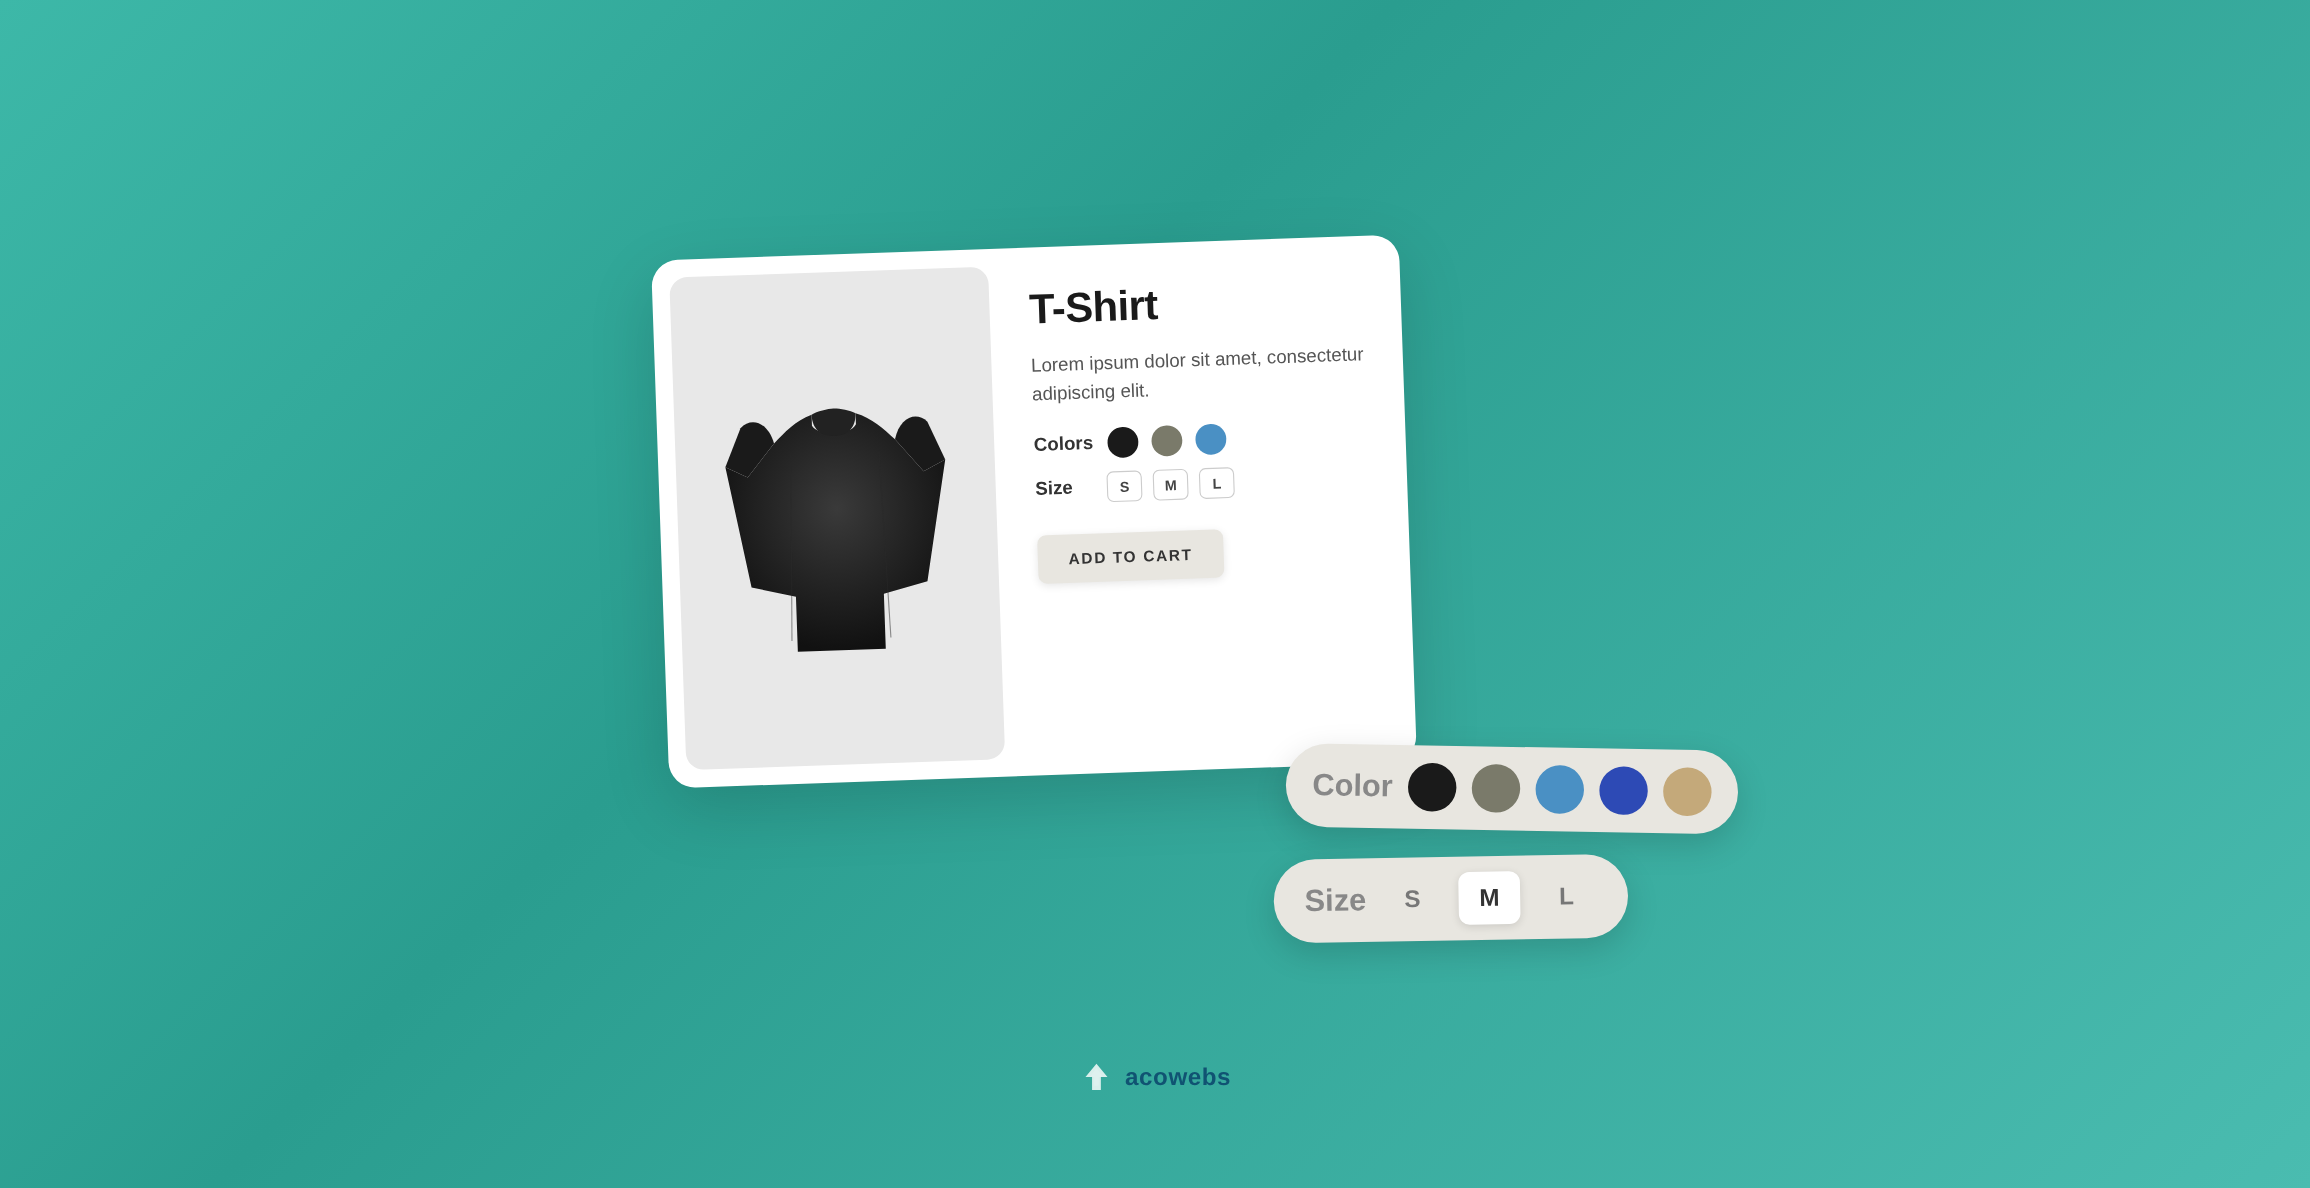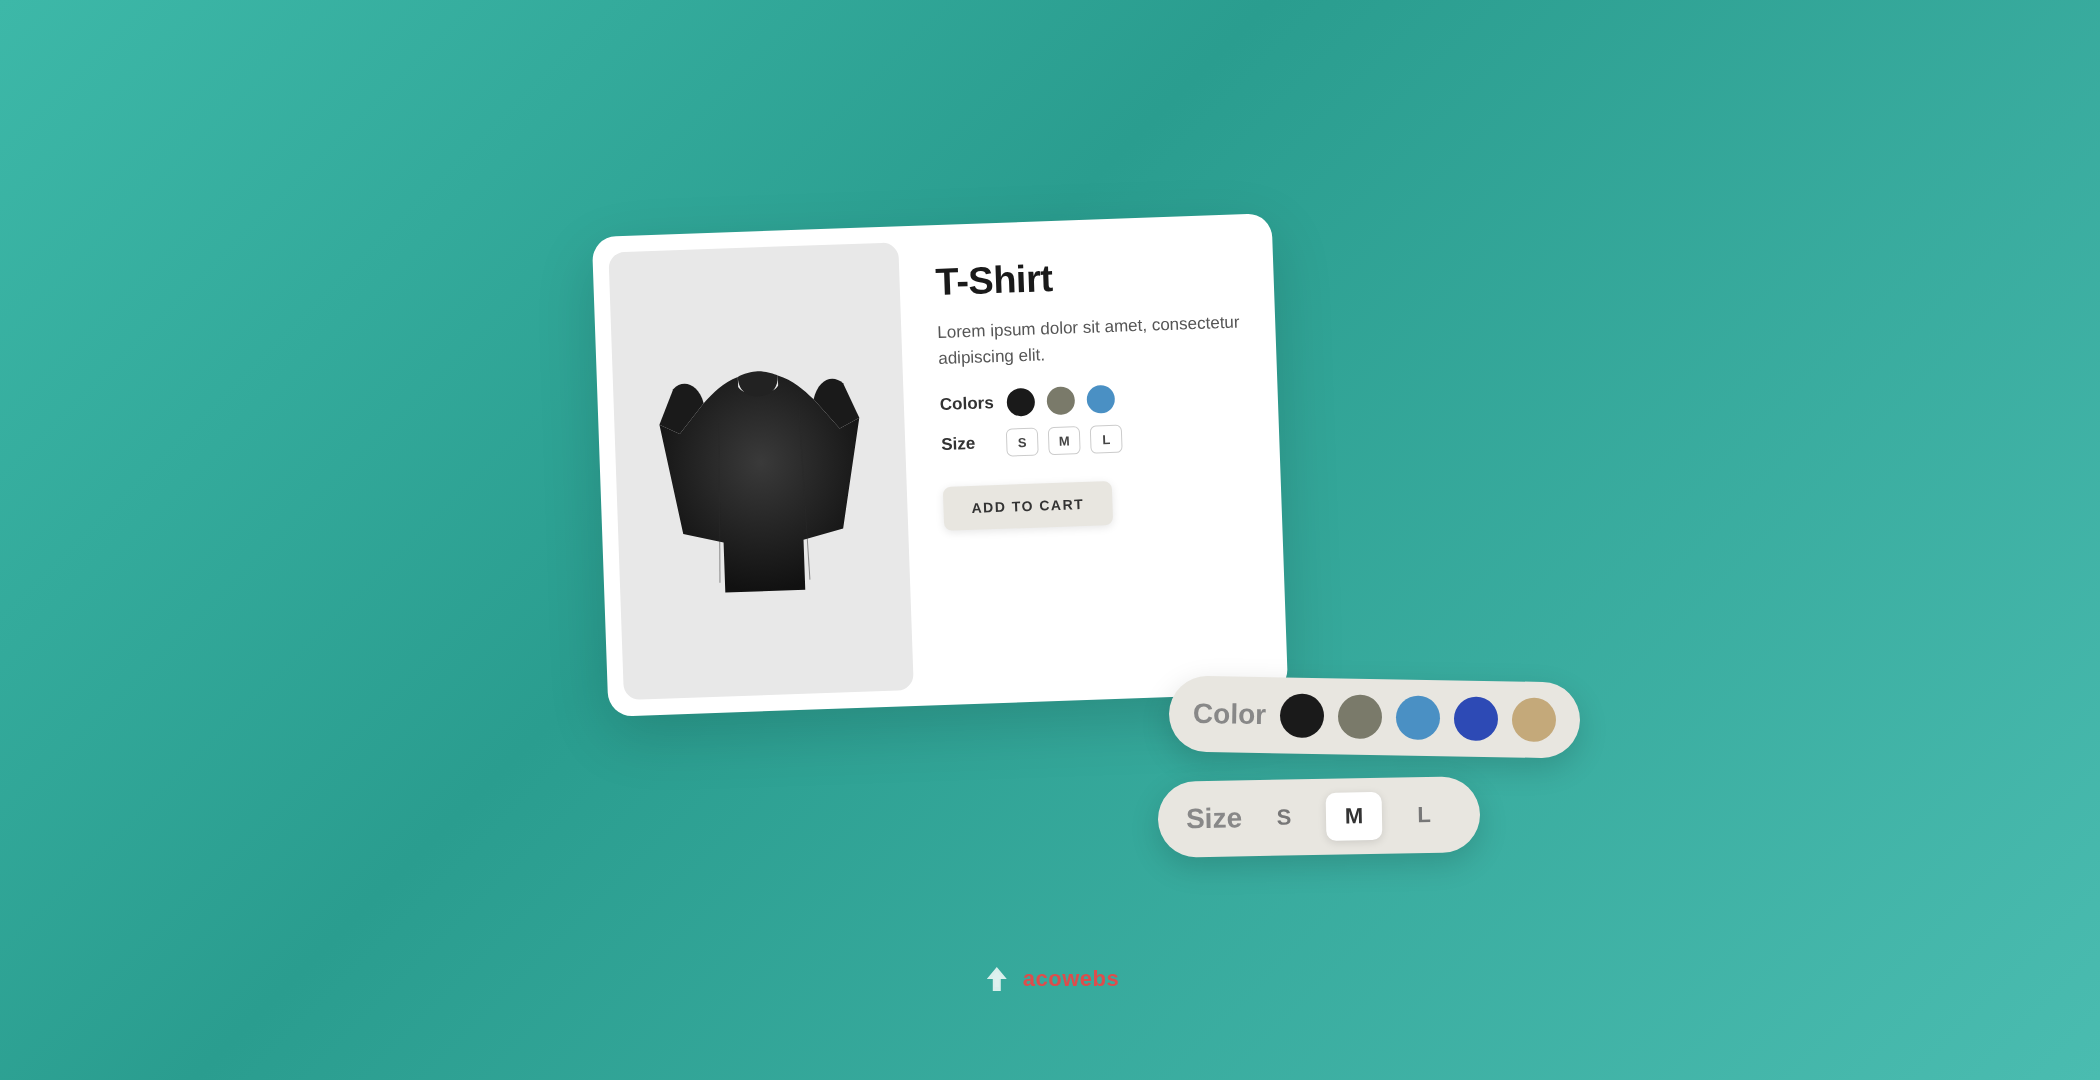--- a/index.html
+++ b/index.html
@@ -220,21 +220,21 @@
     }
 
     .logo-icon {
       width: 32px;
       height: 32px;
     }
 
     .logo-text {
       font-size: 22px;
       font-weight: 600;
-      color: #ef4444;
+      color: #0c4a6e;
       letter-spacing: 0.5px;
     }
   </style>
 </head>
 <body>
 
 <div class="scene">
 
   <div class="product-card">
     <div class="product-image-area">

